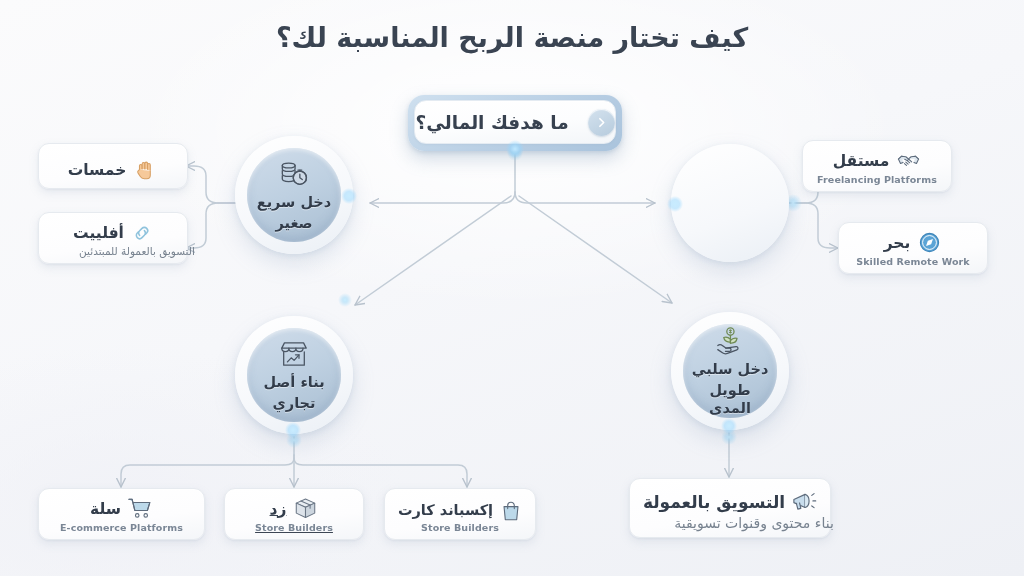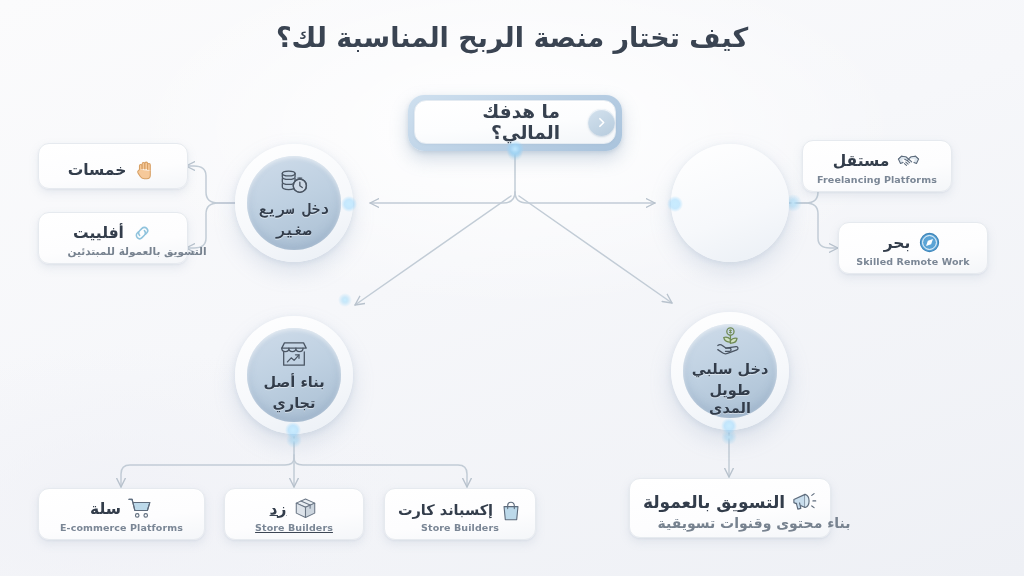--- a/index.html
+++ b/index.html
@@ -39,21 +39,21 @@
     position:absolute; inset:0;
     border-radius:16px;
     background:linear-gradient(150deg,#cfe0ef 0%, #b9cfe4 55%, #a9c3dc 100%);
     box-shadow:0 8px 18px rgba(120,150,180,.32), 0 2px 4px rgba(120,150,180,.25);
   }
   .root-pill {
     position:absolute; left:6px; top:5px; right:6px; bottom:7px;
     border-radius:12px;
     background:linear-gradient(175deg,#ffffff 0%,#fcfdfe 55%,#f3f6f9 100%);
     border:1px solid #e4ebf2;
-    display:flex; align-items:center; justify-content:center; gap:28px;
+    display:flex; align-items:center; justify-content:center; gap:19px;
     box-shadow:inset 0 1px 0 #fff, 0 1px 2px rgba(150,170,190,.18);
   }
   .root-label { font-size:18.5px; font-weight:700; color:#37414f; }
   .root-chev {
     width:27px; height:27px; border-radius:50%;
     background:linear-gradient(150deg,#d4e2ee 0%,#b6cbdd 100%);
     box-shadow:inset 0 1px 1px rgba(255,255,255,.8), 0 1px 2px rgba(130,155,180,.35);
     display:flex; align-items:center; justify-content:center;
     flex:0 0 auto;
   }
@@ -102,21 +102,21 @@
     padding:6px 12px;
   }
   .card-body { display:flex; flex-direction:column; align-items:center; gap:1px; }
   .card-row { display:flex; align-items:center; gap:7px; }
   .card-title { font-size:15.5px; font-weight:700; color:#333d4b; }
   .card-title.sm { font-size:14.5px; }
   .card-sub {
     font-size:9.5px; font-weight:600; color:#7a8695; letter-spacing:.1px;
     white-space:nowrap;
   }
-  .card-sub.ar { font-size:10.5px; font-weight:700; color:#77828f;margin-left:48px; }
+  .card-sub.ar { font-size:10.5px; font-weight:400; color:#77828f;margin-left:48px; }
   .card-icon { width:22px; height:22px; flex:0 0 auto; display:block; }
   .card-icon.big { width:25px; height:25px; }
 
   
   .card.wide .card-title { font-size:17px; }
   .card.wide .card-sub { font-size:14px; }
 </style>
 </head>
 <body>
 
@@ -183,21 +183,21 @@
       <div class="root-chev">
         <svg width="13" height="13" viewBox="0 0 24 24" fill="none" stroke="#ffffff" stroke-width="3" stroke-linecap="round" stroke-linejoin="round">
           <polyline points="9,5 16,12 9,19"></polyline>
         </svg>
       </div>
       <span class="root-label">ما هدفك المالي؟</span>
     </div>
     <div class="root-glow"></div>
   </div>
 
-  <div class="circle-node" style="left:235px; top:144px; width:118px; height:118px;font-family:Liberation Mono, monospace;">
+  <div class="circle-node" style="left:235px; top:136px; width:118px; height:118px;">
     <div class="circle-outer"></div>
     <div class="circle-inner">
       <span class="circle-icon">
         <svg width="34" height="34" viewBox="0 0 32 32" fill="none" stroke="#4a5563" stroke-width="1.25" stroke-linecap="round" stroke-linejoin="round">
           <ellipse cx="11" cy="8" rx="6" ry="2.3"></ellipse>
           <path d="M5,8 v3.2 c0,1.3 2.7,2.3 6,2.3 s6,-1 6,-2.3 V8"></path>
           <path d="M5,12.8 v3.2 c0,1.3 2.7,2.3 6,2.3 s6,-1 6,-2.3 v-3.2"></path>
           <path d="M5,17.6 v3.2 c0,1.3 2.7,2.3 6,2.3 s6,-1 6,-2.3 v-3.2"></path>
           <circle cx="21.5" cy="19.5" r="6.2" fill="#cdd9e6"></circle>
           <circle cx="21.5" cy="19.5" r="6.2"></circle>

